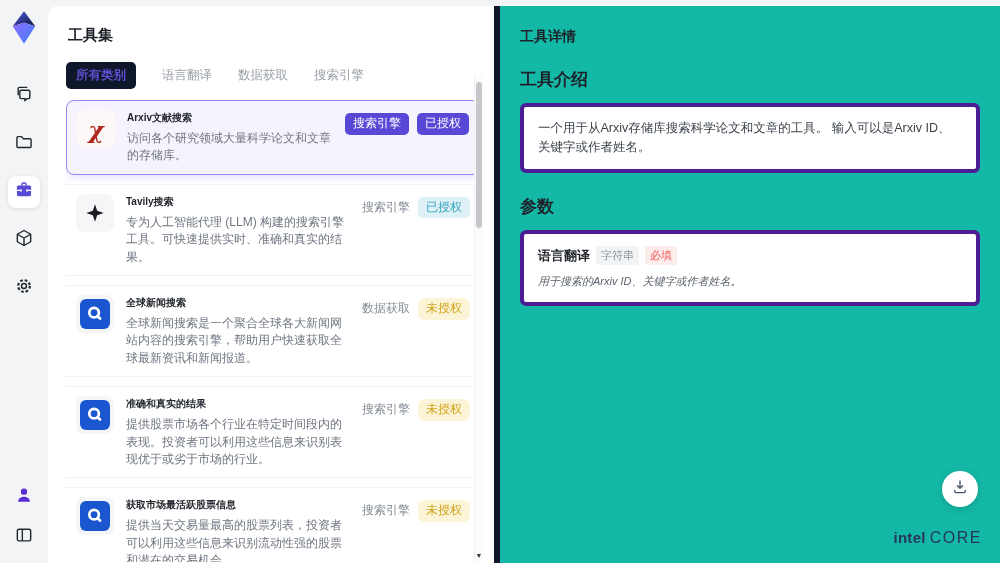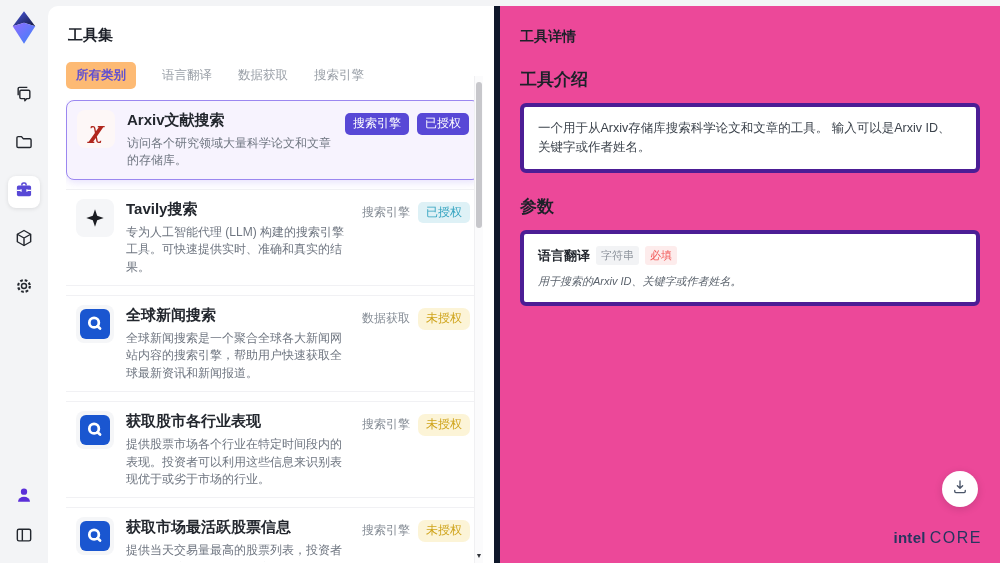--- a/index.html
+++ b/index.html
@@ -17,52 +17,52 @@
   .nav-item.active{background:#ffffff;color:var(--accent);box-shadow:0 1px 4px rgba(0,0,0,.10);}
   .sidebar-bottom{position:absolute;bottom:12px;display:flex;flex-direction:column;gap:12px;align-items:center;}
   .sidebar-bottom .nav-item{width:28px;height:28px;}
 
   
   .main{flex:1;margin-top:6px;display:flex;background:#fff;border-top-left-radius:10px;overflow:hidden;}
   .list-panel{width:452px;flex:none;padding:16px 0 0 18px;position:relative;border-right:6px solid #0f172a;box-sizing:border-box;}
   .page-title{font-size:15px;font-weight:bold;color:#1d2129;margin:4px 0 18px 2px;}
   .tabs{display:flex;gap:26px;align-items:center;margin-bottom:13px;height:24px;}
   .tab{font-size:12.5px;color:#9aa0a8;cursor:pointer;white-space:nowrap;}
-  .tab.active{background:#fdba74;color:#6050d0;font-weight:bold;padding:5px 10px;border-radius:5px;}
+  .tab.active{background:#0f172a;color:#6050d0;font-weight:bold;padding:5px 10px;border-radius:5px;}
 
   .tool-list{width:414px;height:462px;overflow:hidden;}
   .card{display:flex;gap:12px;padding:9px 10px;margin-bottom:9px;background:#fff;
     border-top:1px solid #f1f1f4;border-bottom:1px solid #f1f1f4;cursor:pointer;box-sizing:border-box;}
   .card.selected{border:1.5px solid var(--selected-border);border-radius:8px;
     background:var(--selected-bg);box-shadow:0 2px 8px rgba(120,90,240,.20);}
   .tool-icon{width:38px;height:38px;flex:none;border-radius:8px;background:#f5f6f8;
     display:flex;align-items:center;justify-content:center;}
   .card.selected .tool-icon{background:#fdf7f7;}
   .arxiv-x{font-family:"DejaVu Serif","Liberation Serif",serif;font-style:italic;
     font-weight:bold;font-size:23px;color:var(--arxiv-red);line-height:1;}
   .q-box{width:30px;height:30px;border-radius:6px;background:var(--q-icon-blue);
     display:flex;align-items:center;justify-content:center;}
   .tool-body{flex:1;min-width:0;}
-  .tool-title{font-size:15px;font-weight:bold;color:#23272e;margin:1px 0 5px;}
+  .tool-title{font-size:10px;font-weight:bold;color:#23272e;margin:1px 0 5px;}
   .tool-desc{font-size:12px;color:#6f7681;line-height:1.45;}
   .tool-badges{flex:none;display:flex;gap:8px;align-items:flex-start;padding-top:3px;}
   .badge{font-size:12px;padding:3px 8px;border-radius:5px;white-space:nowrap;line-height:1.3;}
   .badge.solid{background:var(--accent);color:#fff;}
   .badge.plain{color:#868d96;padding:3px 0;}
   .badge.cyan{background:var(--cyan-bg);color:var(--cyan-text);}
   .badge.yellow{background:var(--yellow-bg);color:var(--yellow-text);border-radius:7px;}
 
   
   .vscroll{position:absolute;top:70px;bottom:0;right:11px;width:8px;background:#fbfbfc;
     border-left:1px solid #f0f0f2;}
   .vscroll-thumb{position:absolute;top:6px;left:1px;width:6px;height:146px;background:#c7c7cb;border-radius:3px;}
   .vscroll-down{position:absolute;bottom:3px;left:0;width:8px;text-align:center;font-size:7px;color:#33363b;line-height:8px;}
 
   
-  .details-panel{flex:1;background:#ec4899;padding:18px 20px 8px;position:relative;}
+  .details-panel{flex:1;background:#14b8a6;padding:18px 20px 8px;position:relative;}
   .details-title{font-size:14px;font-weight:bold;color:#1d2129;margin:4px 0 22px;}
   .section-heading{font-size:17px;font-weight:bold;color:#1d2129;margin:0 0 12px;}
   .box{background:#fff;border:4px solid #4c1d95;border-radius:6px;padding:12px 14px;
     font-size:12.5px;color:#3c434c;line-height:1.5;margin-bottom:22px;}
   .param-head{margin-bottom:8px;display:flex;align-items:center;gap:6px;}
   .param-name{font-size:13px;font-weight:bold;color:#23272e;}
   .param-type{font-size:11px;color:#8a9099;background:#f2f3f5;padding:1px 5px;border-radius:3px;}
   .param-required{font-size:11px;color:var(--required-red);background:#fdecec;padding:1px 5px;border-radius:3px;}
   .param-desc{font-size:11px;color:#5a626c;font-style:italic;}
 
@@ -218,21 +218,21 @@
           <div class="card">
             <div class="tool-icon">
               <span class="q-box">
                 <svg viewBox="0 0 24 24" width="22" height="22" fill="none" stroke="#fff" stroke-width="3" stroke-linecap="round">
                   <circle cx="11" cy="10.5" r="5.2"></circle>
                   <path d="M14.8 14.5 17.5 17"></path>
                 </svg>
               </span>
             </div>
             <div class="tool-body">
-              <div class="tool-title">获取股市各行业表现</div>
+              <div class="tool-title">准确和真实的结果</div>
               <div class="tool-desc">提供股票市场各个行业在特定时间段内的表现。投资者可以利用这些信息来识别表现优于或劣于市场的行业。</div>
             </div>
             <div class="tool-badges">
               <span class="badge plain">搜索引擎</span>
               <span class="badge yellow">未授权</span>
             </div>
           </div>
           <div class="card">
             <div class="tool-icon">
               <span class="q-box">

